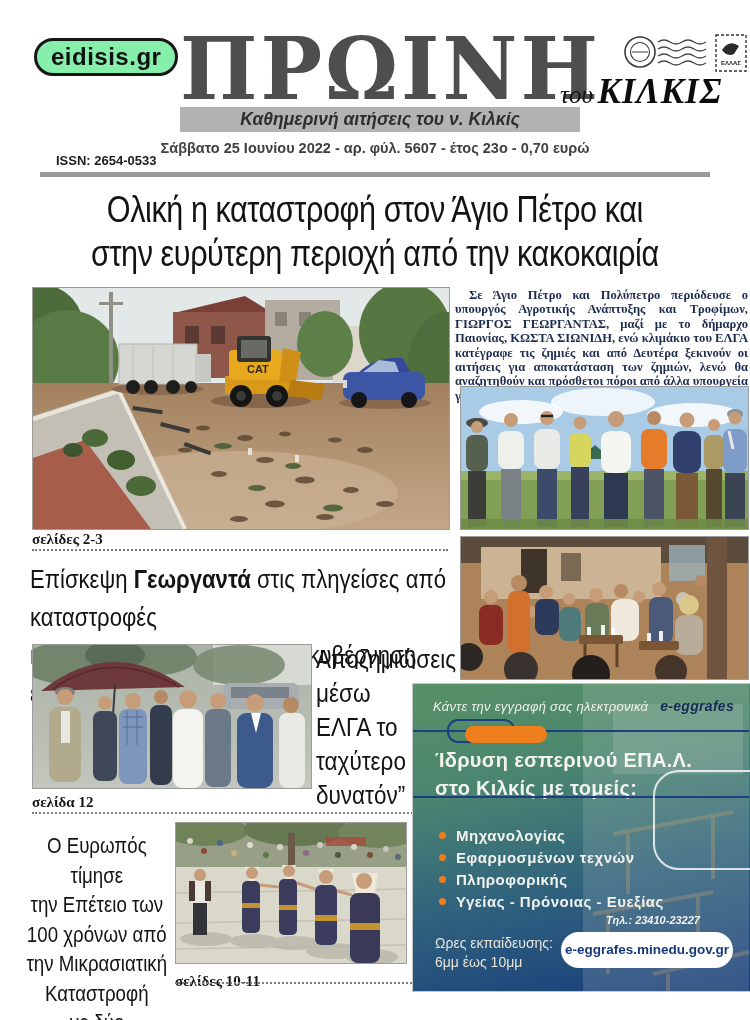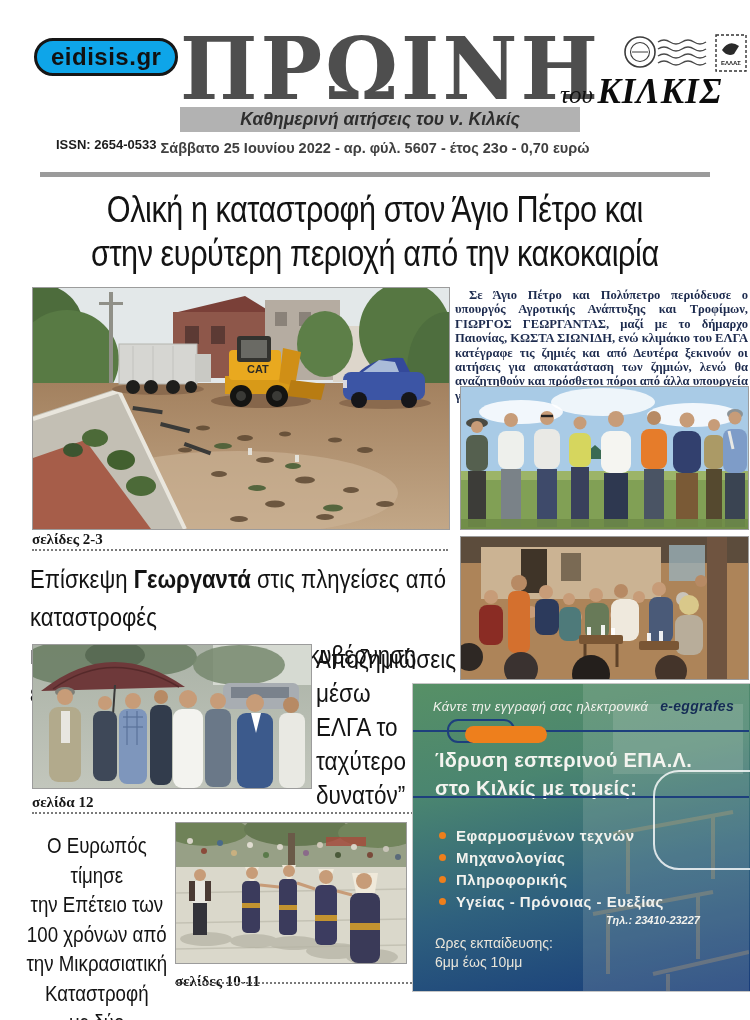--- a/index.html
+++ b/index.html
@@ -1,21 +1,21 @@
 <!DOCTYPE html>
 <html><head>
 <meta charset="utf-8">
 <style>
   html,body{margin:0;padding:0;background:#fff;}
   .page{position:relative;width:750px;height:1020px;background:#fff;overflow:hidden;
         font-family:"Liberation Sans",sans-serif;color:#141414;}
   .abs{position:absolute;}
   
   .badge{border:3px solid #161616;border-radius:22px;padding:2px 14px;font-size:24px;
-         font-weight:bold;color:#111;letter-spacing:0.5px;background:#0ea5e9;}
+         font-weight:bold;color:#111;letter-spacing:0.5px;background:#86efac;}
   .paper-title{font-family:"DejaVu Serif","Liberation Serif",serif;font-weight:bold;
                font-size:82px;color:#4e4e4e;letter-spacing:3px;line-height:1;
                transform:scaleY(1.04);transform-origin:left top;}
   .tou{font-family:"Liberation Serif",serif;font-style:italic;font-size:25px;color:#111;}
   .kilkis{font-family:"Liberation Serif",serif;font-style:italic;font-weight:bold;
           font-size:35px;color:#0c0c0c;letter-spacing:1px;}
   .subtitle-band{background:#b2b2b2;color:#2e2e2e;font-style:italic;font-weight:bold;
                  font-size:17.5px;text-align:center;line-height:25px;}
   .issn{font-size:13px;font-weight:bold;color:#1c1c1c;}
   .dateline{font-size:14.5px;font-weight:600;color:#404040;text-align:center;}
@@ -74,21 +74,21 @@
     <path d="M38 17 q6 -4 12 0 t12 0 t12 0 t12 0" fill="none" stroke="#4a4a4a" stroke-width="1.5"></path>
     <path d="M38 24 q6 -4 12 0 t12 0 t12 0 t12 0" fill="none" stroke="#4a4a4a" stroke-width="1.5"></path>
     <path d="M38 31 q6 -4 12 0 t12 0 t12 0 t12 0" fill="none" stroke="#4a4a4a" stroke-width="1.5"></path>
     <rect x="96" y="3" width="30" height="36" fill="#fff" stroke="#333" stroke-width="1.4" stroke-dasharray="3,2"></rect>
     <path d="M102 18 q7 -11 17 -4 l-5 8 q-7 3 -12 -4 z" fill="#2a2a2a"></path>
     <text x="111" y="33" font-size="6" font-weight="bold" text-anchor="middle" fill="#222">ΕΛΛΑΣ</text>
   </svg>
 
   <div class="abs subtitle-band" style="left:180px;top:107px;width:400px;height:25px;">Καθημερινή αιτήσεις του ν. Κιλκίς</div>
 
-  <div class="abs issn" style="left:56px;top:137px;">ISSN: 2654-0533</div>
+  <div class="abs issn" style="left:56px;top:153px;">ISSN: 2654-0533</div>
 
   <div class="abs dateline" style="left:95px;top:140px;width:560px;">Σάββατο 25 Ιουνίου 2022 - αρ. φύλ. 5607 - έτος 23ο - 0,70 ευρώ</div>
 
   <div class="abs thick-rule" style="left:40px;top:172px;width:670px;"></div>
 
   <div class="abs cond lead-headline" style="left:0;top:188px;width:882px;transform:scaleX(0.85);">
     <div>Ολική η καταστροφή στον Άγιο Πέτρο και</div>
     <div>στην ευρύτερη περιοχή από την κακοκαιρία</div>
   </div>
 
@@ -452,38 +452,39 @@
       <div>Ίδρυση εσπερινού ΕΠΑ.Λ.</div>
       <div>στο Κιλκίς με τομείς:</div>
     </div>
 
     <div class="abs ad-line" style="left:0;top:112px;width:336px;"></div>
     <div class="abs white-outline" style="left:240px;top:86px;width:130px;height:96px;"></div>
 
     <div class="abs" style="left:26px;top:140px;">
       <div class="bullet-row">
         <span class="bullet-dot"></span>
-        <span class="bullet-label">Εφαρμοσμένων τεχνών</span>
+        <span class="bullet-label">Μηχανολογίας</span>
       </div>
       <div class="bullet-row">
         <span class="bullet-dot"></span>
-        <span class="bullet-label">Μηχανολογίας</span>
+        <span class="bullet-label">Εφαρμοσμένων τεχνών</span>
       </div>
       <div class="bullet-row">
         <span class="bullet-dot"></span>
         <span class="bullet-label">Πληροφορικής</span>
       </div>
       <div class="bullet-row">
         <span class="bullet-dot"></span>
         <span class="bullet-label">Υγείας - Πρόνοιας - Ευεξίας</span>
       </div>
     </div>
 
     <div class="abs ad-phone" style="left:160px;top:230px;width:160px;text-align:center;">Τηλ.: 23410-23227</div>
 
     <div class="abs ad-hours" style="left:22px;top:250px;">
       <div>Ωρες εκπαίδευσης:</div>
       <div>6μμ έως 10μμ</div>
     </div>
 
+    <div class="abs url-pill" style="left:148px;top:248px;width:172px;height:36px;line-height:36px;">e-eggrafes.minedu.gov.gr</div>
   </div>
 
 </div>
 
 </body></html>

